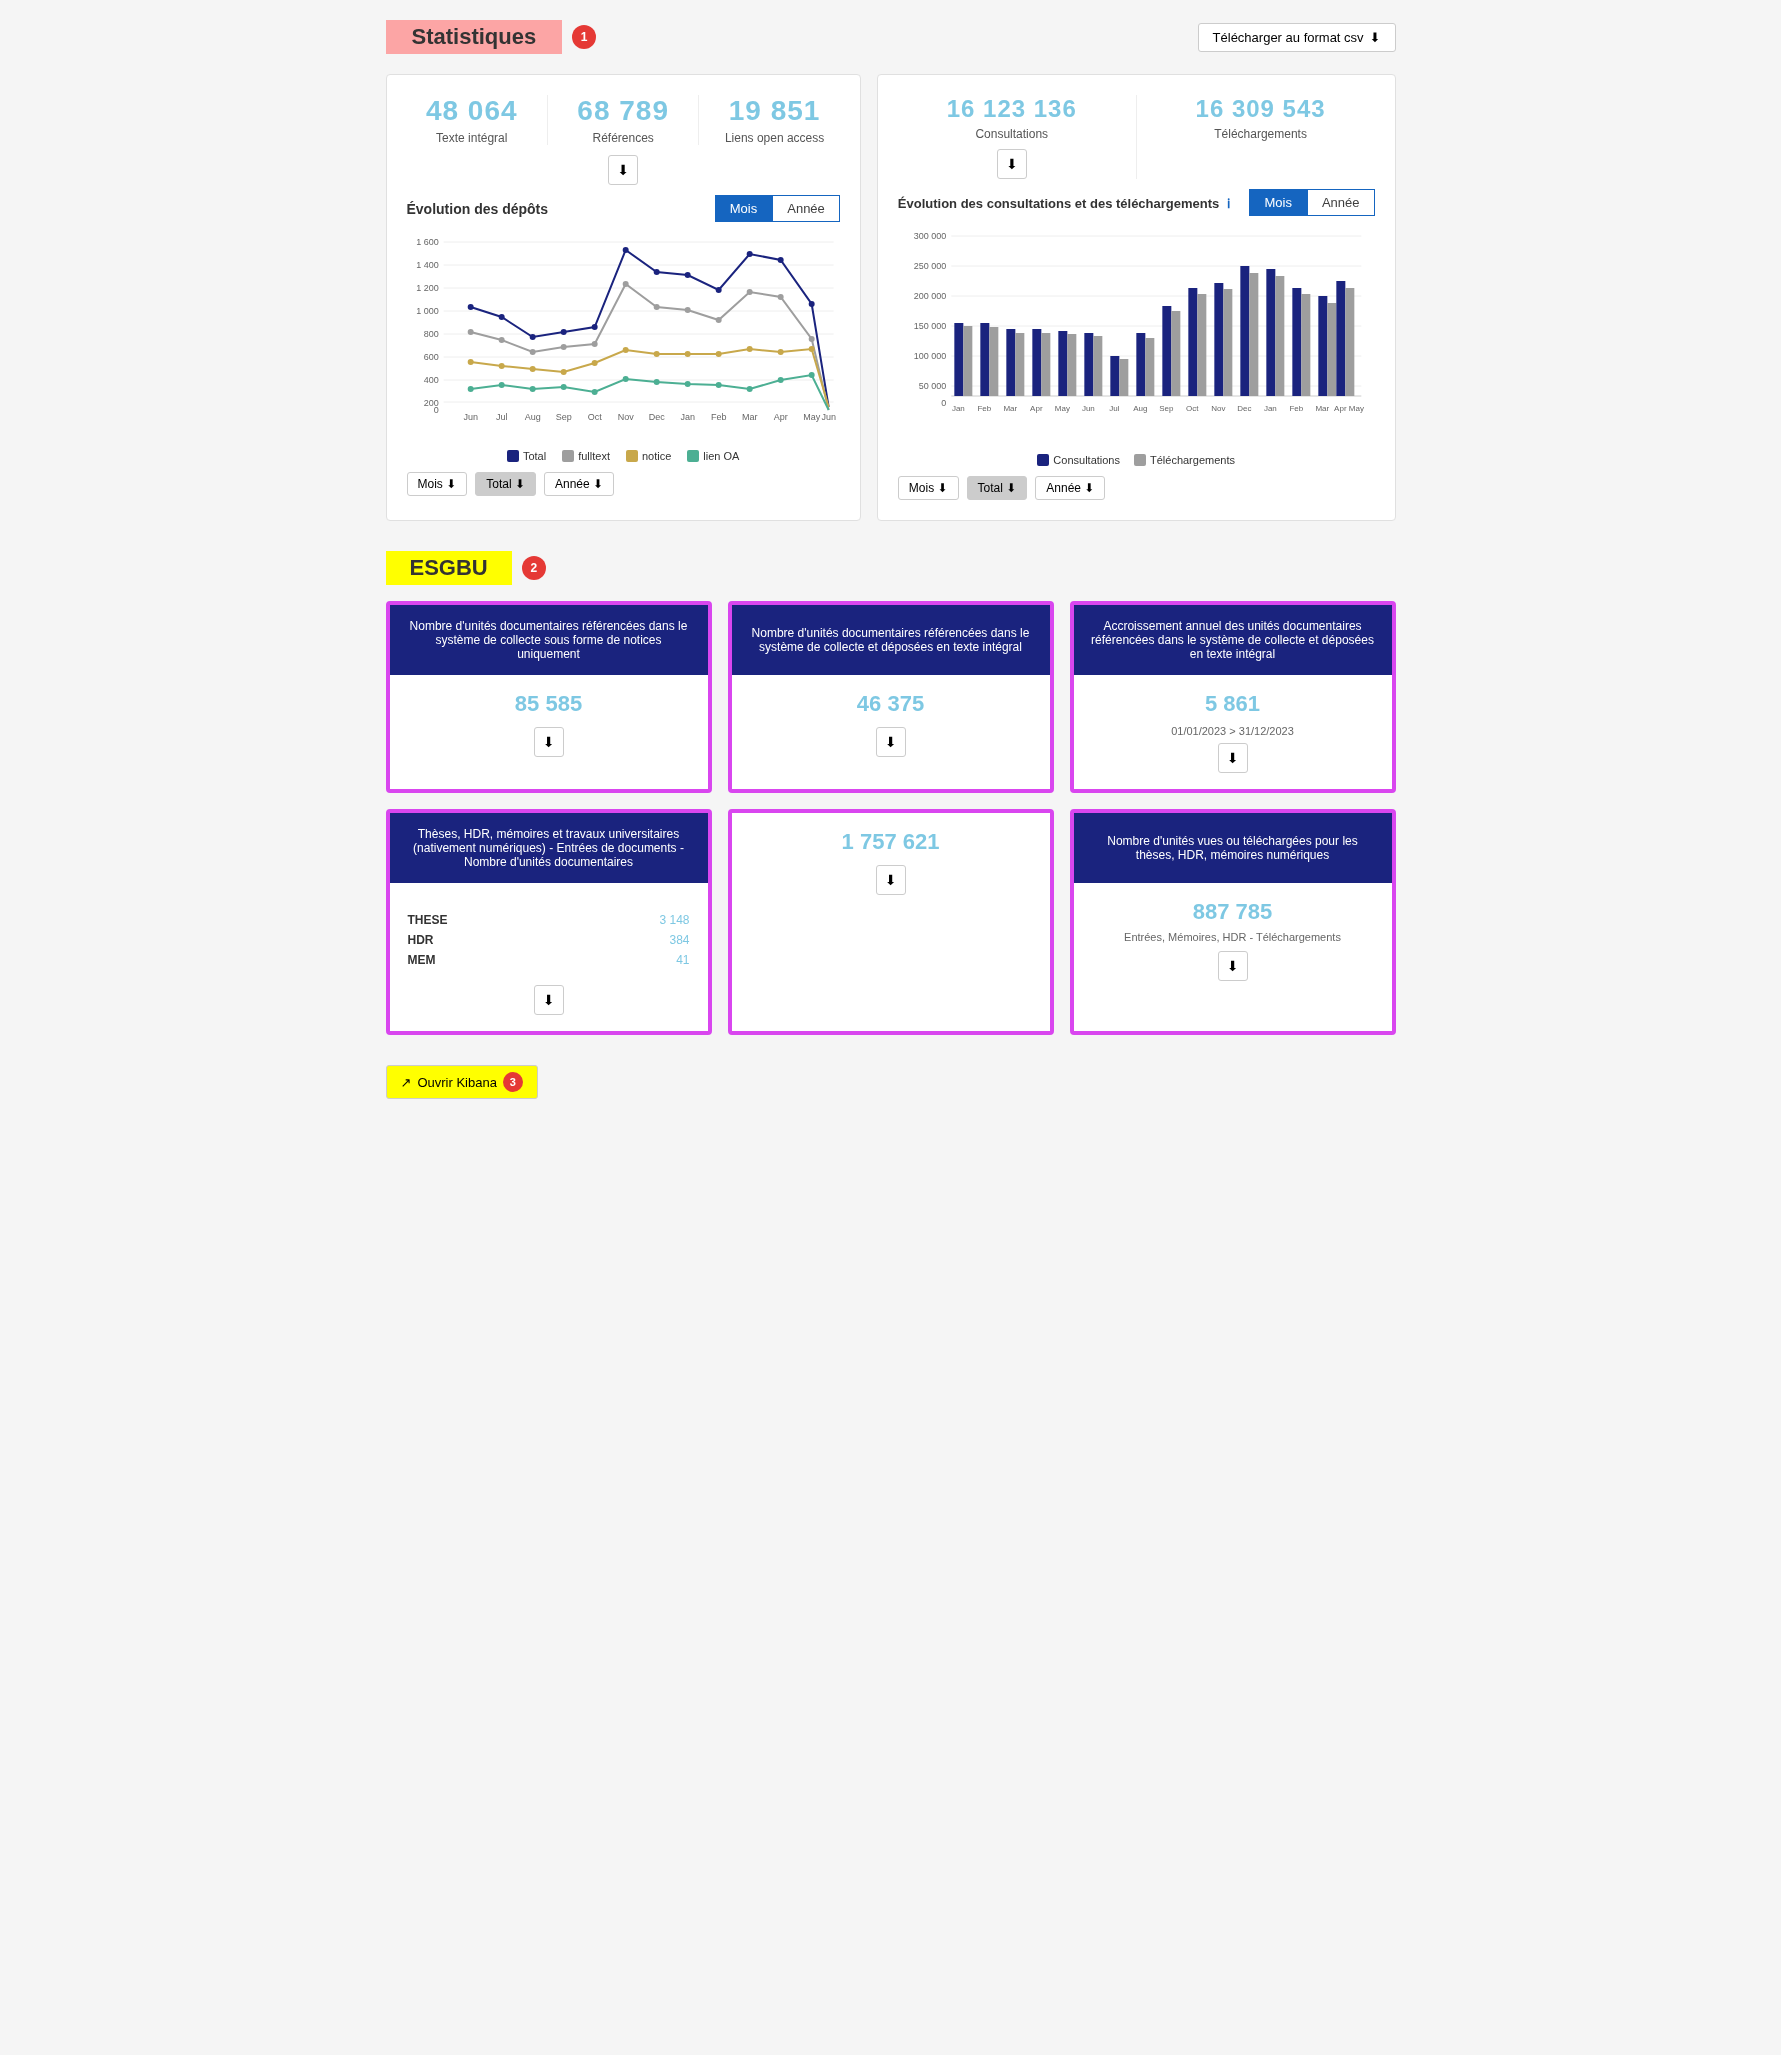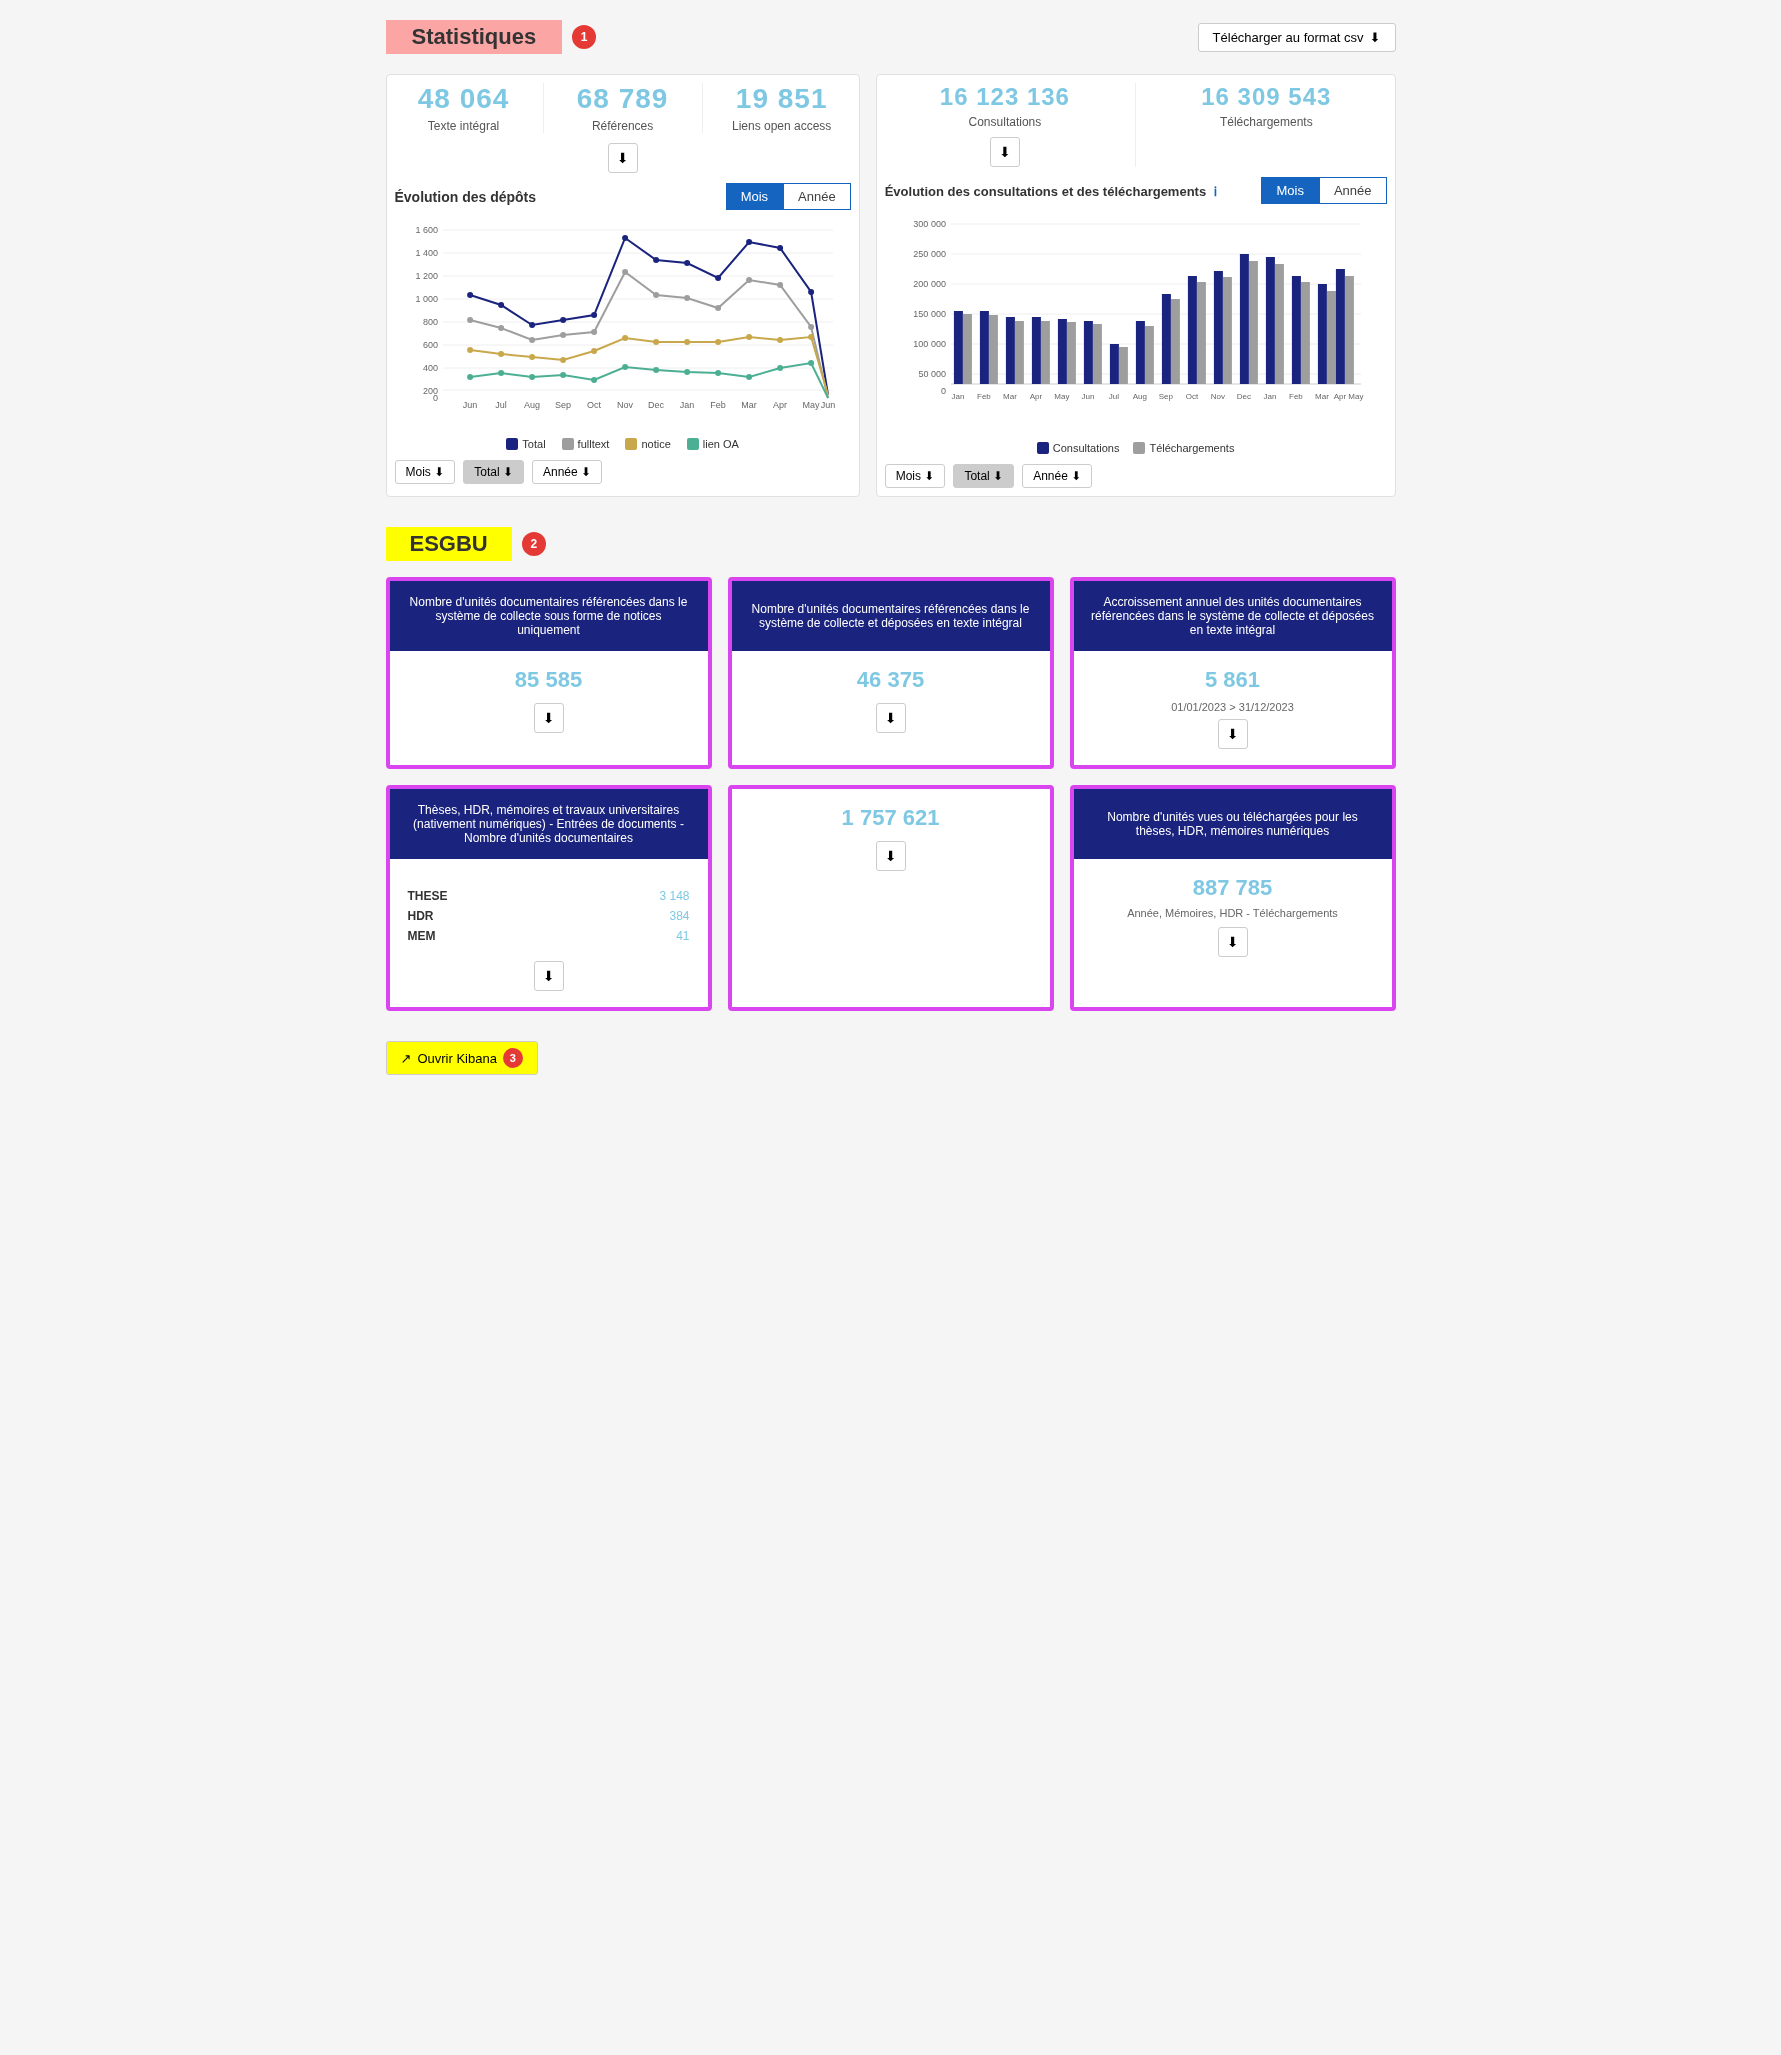--- a/index.html
+++ b/index.html
@@ -59,21 +59,21 @@
     
     .cards-row {
       display: flex;
       gap: 16px;
       margin-bottom: 16px;
     }
     .card {
       background: white;
       border: 1px solid #e0e0e0;
       border-radius: 4px;
-      padding: 8px;
+      padding: 20px;
     }
     .card-stats {
       flex: 1;
     }
     .card-wide {
       flex: 1.1;
     }
     .stats-row {
       display: flex;
       gap: 10px;
@@ -743,21 +743,21 @@
         </div>
       </div>
     </div>
 
     <div class="esgbu-card">
       <div class="esgbu-card-header">
         <span>Nombre d'unités vues ou téléchargées pour les thèses, HDR, mémoires numériques</span>
       </div>
       <div class="esgbu-card-body">
         <div class="esgbu-number">887 785</div>
-        <div class="esgbu-sub-label">Année, Mémoires, HDR - Téléchargements</div>
+        <div class="esgbu-sub-label">Entrées, Mémoires, HDR - Téléchargements</div>
         <div class="download-icon-btn" style="margin-top:8px;">
           <button class="dl-btn">⬇</button>
         </div>
       </div>
     </div>
   </div>
 
   <div class="footer-bar">
     <button class="kibana-btn">
       <span>↗</span>

